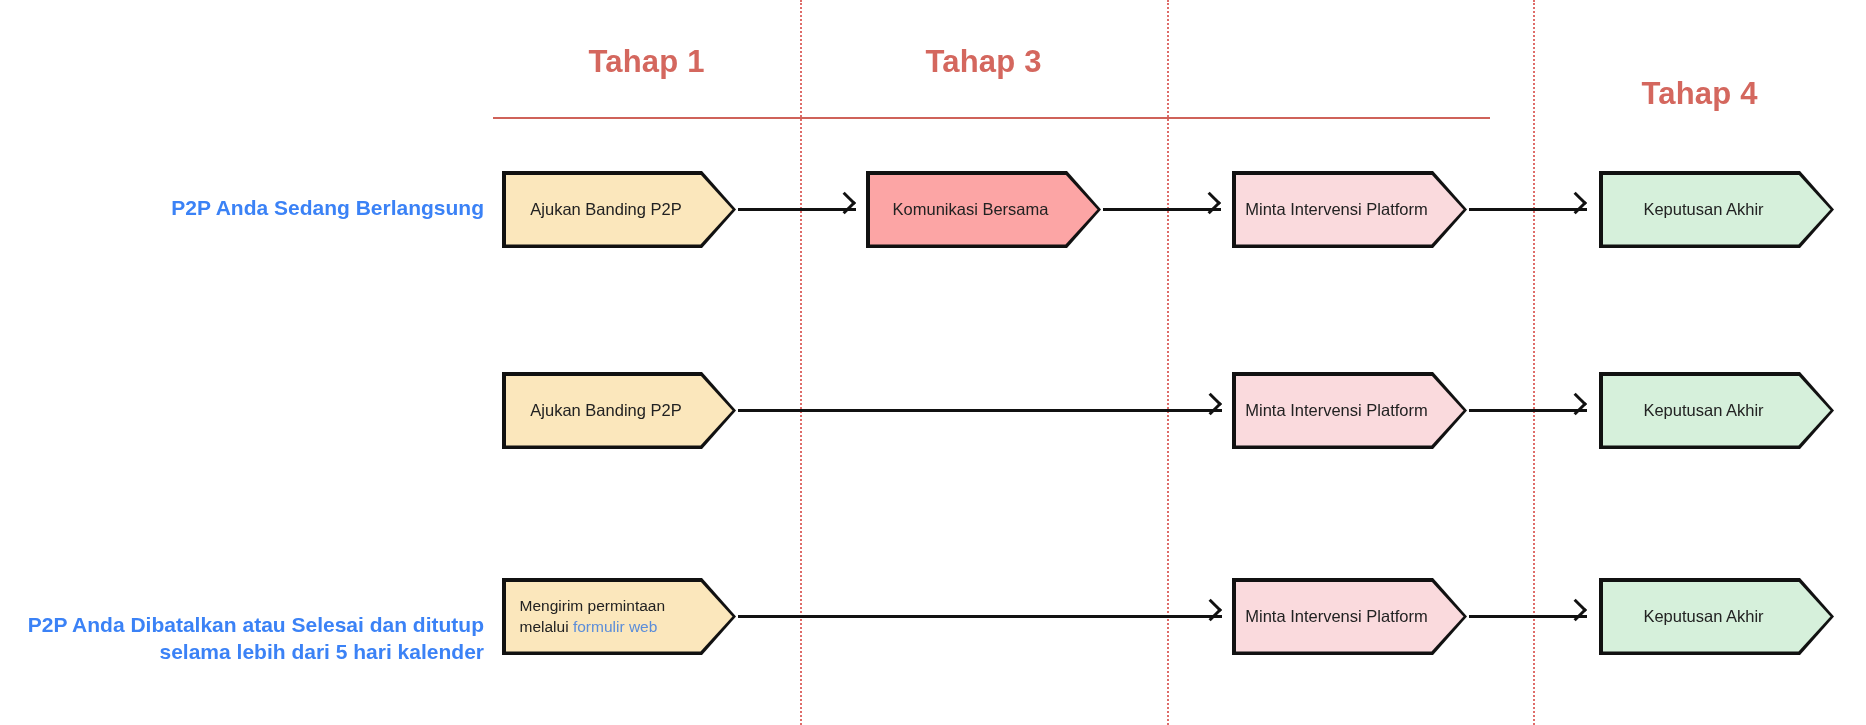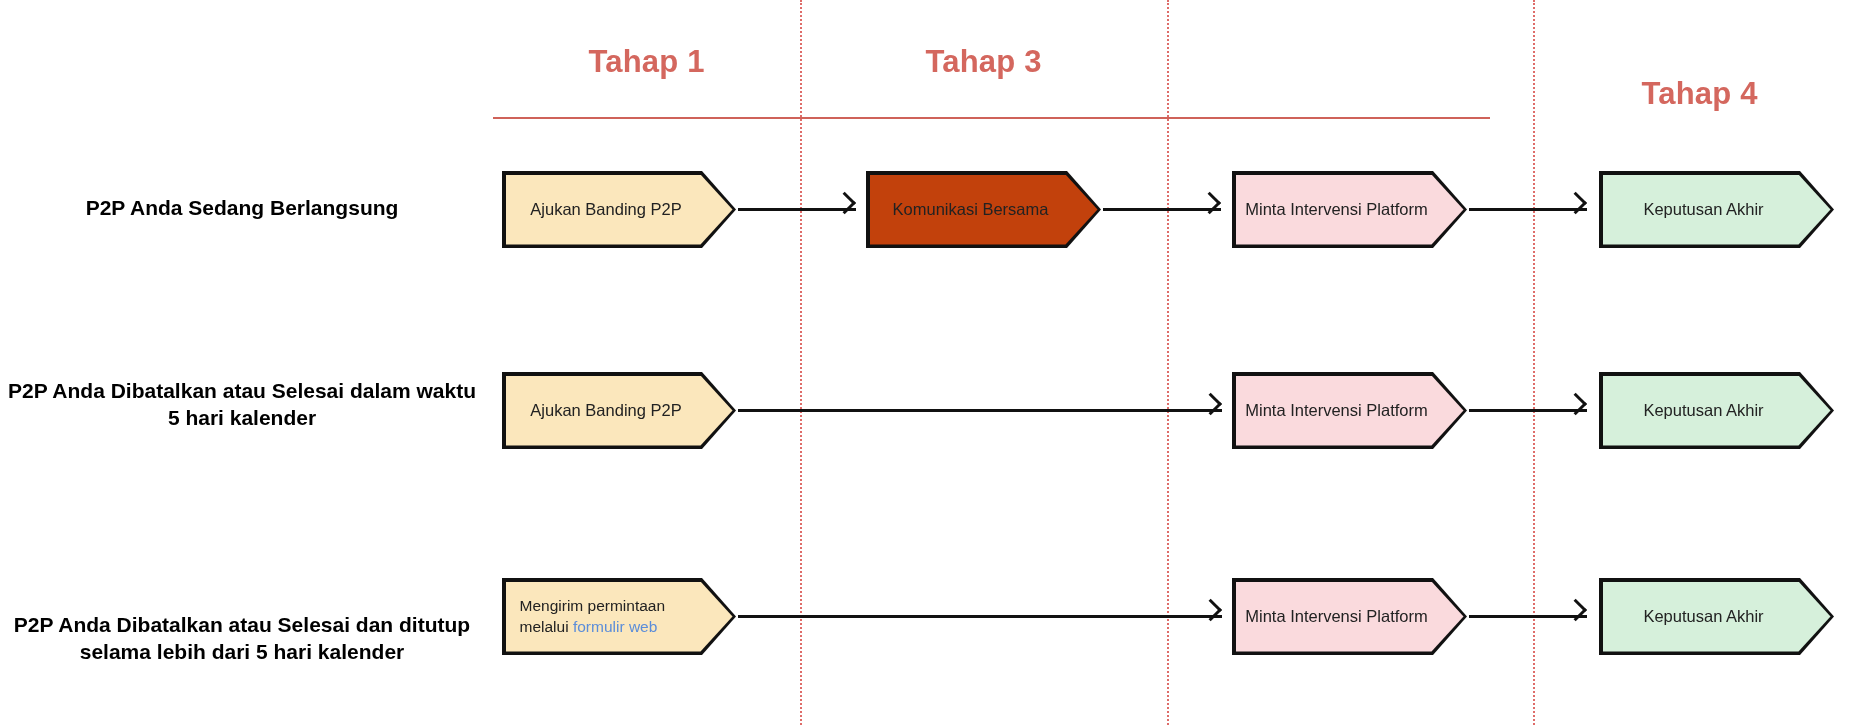--- a/index.html
+++ b/index.html
@@ -50,22 +50,22 @@
     font-weight: bold;
     letter-spacing: 0.2px;
     white-space: nowrap;
   }
 
   
   .row-label {
     position: absolute;
     left: 0;
     width: 484px;
-    text-align: center;
-    color: #000000;
+    text-align: right;
+    color: #3b82f6;
     font-size: 21px;
     font-weight: bold;
     line-height: 1.28;
   }
   
   .chev-wrap {
     position: absolute;
   }
   .chev-outer {
     position: absolute;
@@ -149,42 +149,41 @@
   <div class="chev-wrap" style="left:502px; top:171px; width:234px; height:77px;">
     <div class="chev-outer"></div>
     <div class="chev-inner" style="background:#fbe7bc;">
       <span class="chev-label">Ajukan Banding P2P</span>
     </div>
   </div>
   <div class="arrow open" style="left:738px; top:208px; width:118px;"></div>
 
   <div class="chev-wrap" style="left:866px; top:171px; width:235px; height:77px;">
     <div class="chev-outer"></div>
-    <div class="chev-inner" style="background:#c2410c;">
+    <div class="chev-inner" style="background:#fca5a5;">
       <span class="chev-label">Komunikasi Bersama</span>
     </div>
   </div>
   <div class="arrow open" style="left:1103px; top:208px; width:118px;"></div>
 
   <div class="chev-wrap" style="left:1232px; top:171px; width:235px; height:77px;">
     <div class="chev-outer"></div>
     <div class="chev-inner" style="background:#fadadd;">
       <span class="chev-label">Minta Intervensi Platform</span>
     </div>
   </div>
   <div class="arrow open" style="left:1469px; top:208px; width:118px;"></div>
 
   <div class="chev-wrap" style="left:1599px; top:171px; width:235px; height:77px;">
     <div class="chev-outer"></div>
     <div class="chev-inner" style="background:#d6f0db;">
       <span class="chev-label">Keputusan Akhir</span>
     </div>
   </div>
 
-  <div class="row-label" style="top:378px;">P2P Anda Dibatalkan atau Selesai dalam waktu 5 hari kalender</div>
 
   <div class="chev-wrap" style="left:502px; top:372px; width:234px; height:77px;">
     <div class="chev-outer"></div>
     <div class="chev-inner" style="background:#fbe7bc;">
       <span class="chev-label">Ajukan Banding P2P</span>
     </div>
   </div>
   <div class="arrow open" style="left:738px; top:409px; width:484px;"></div>
 
   <div class="chev-wrap" style="left:1232px; top:372px; width:235px; height:77px;">

